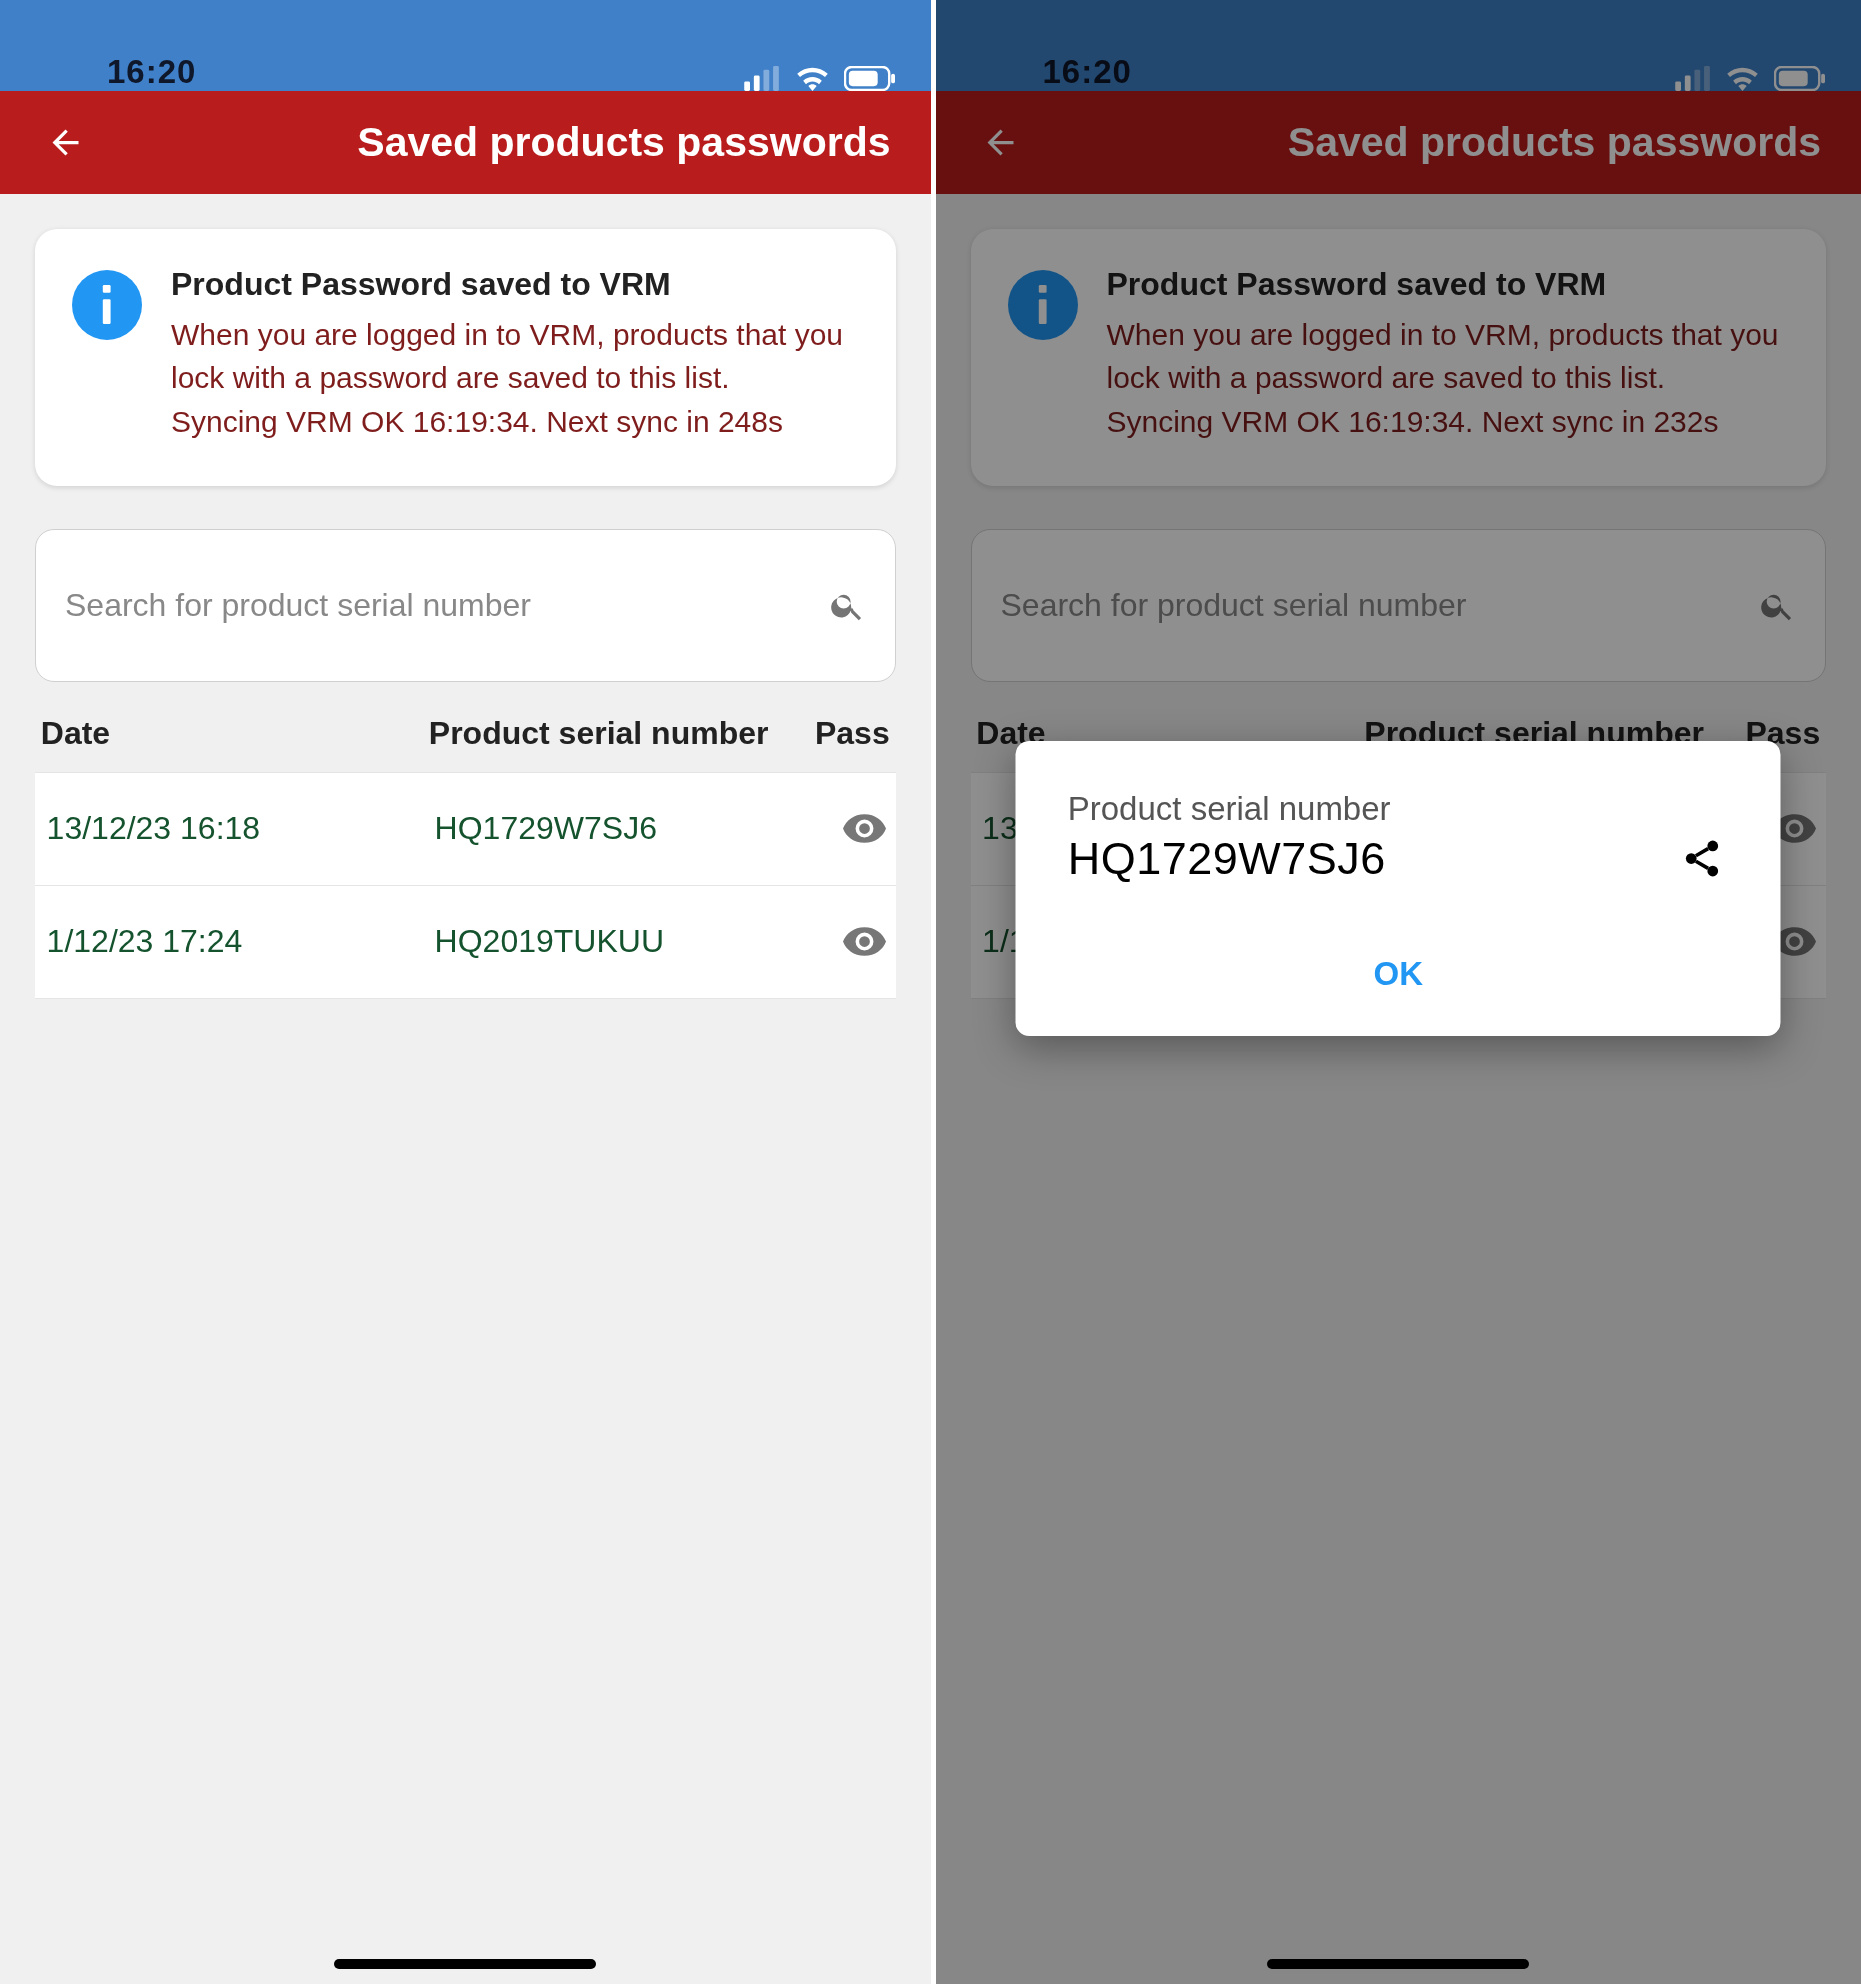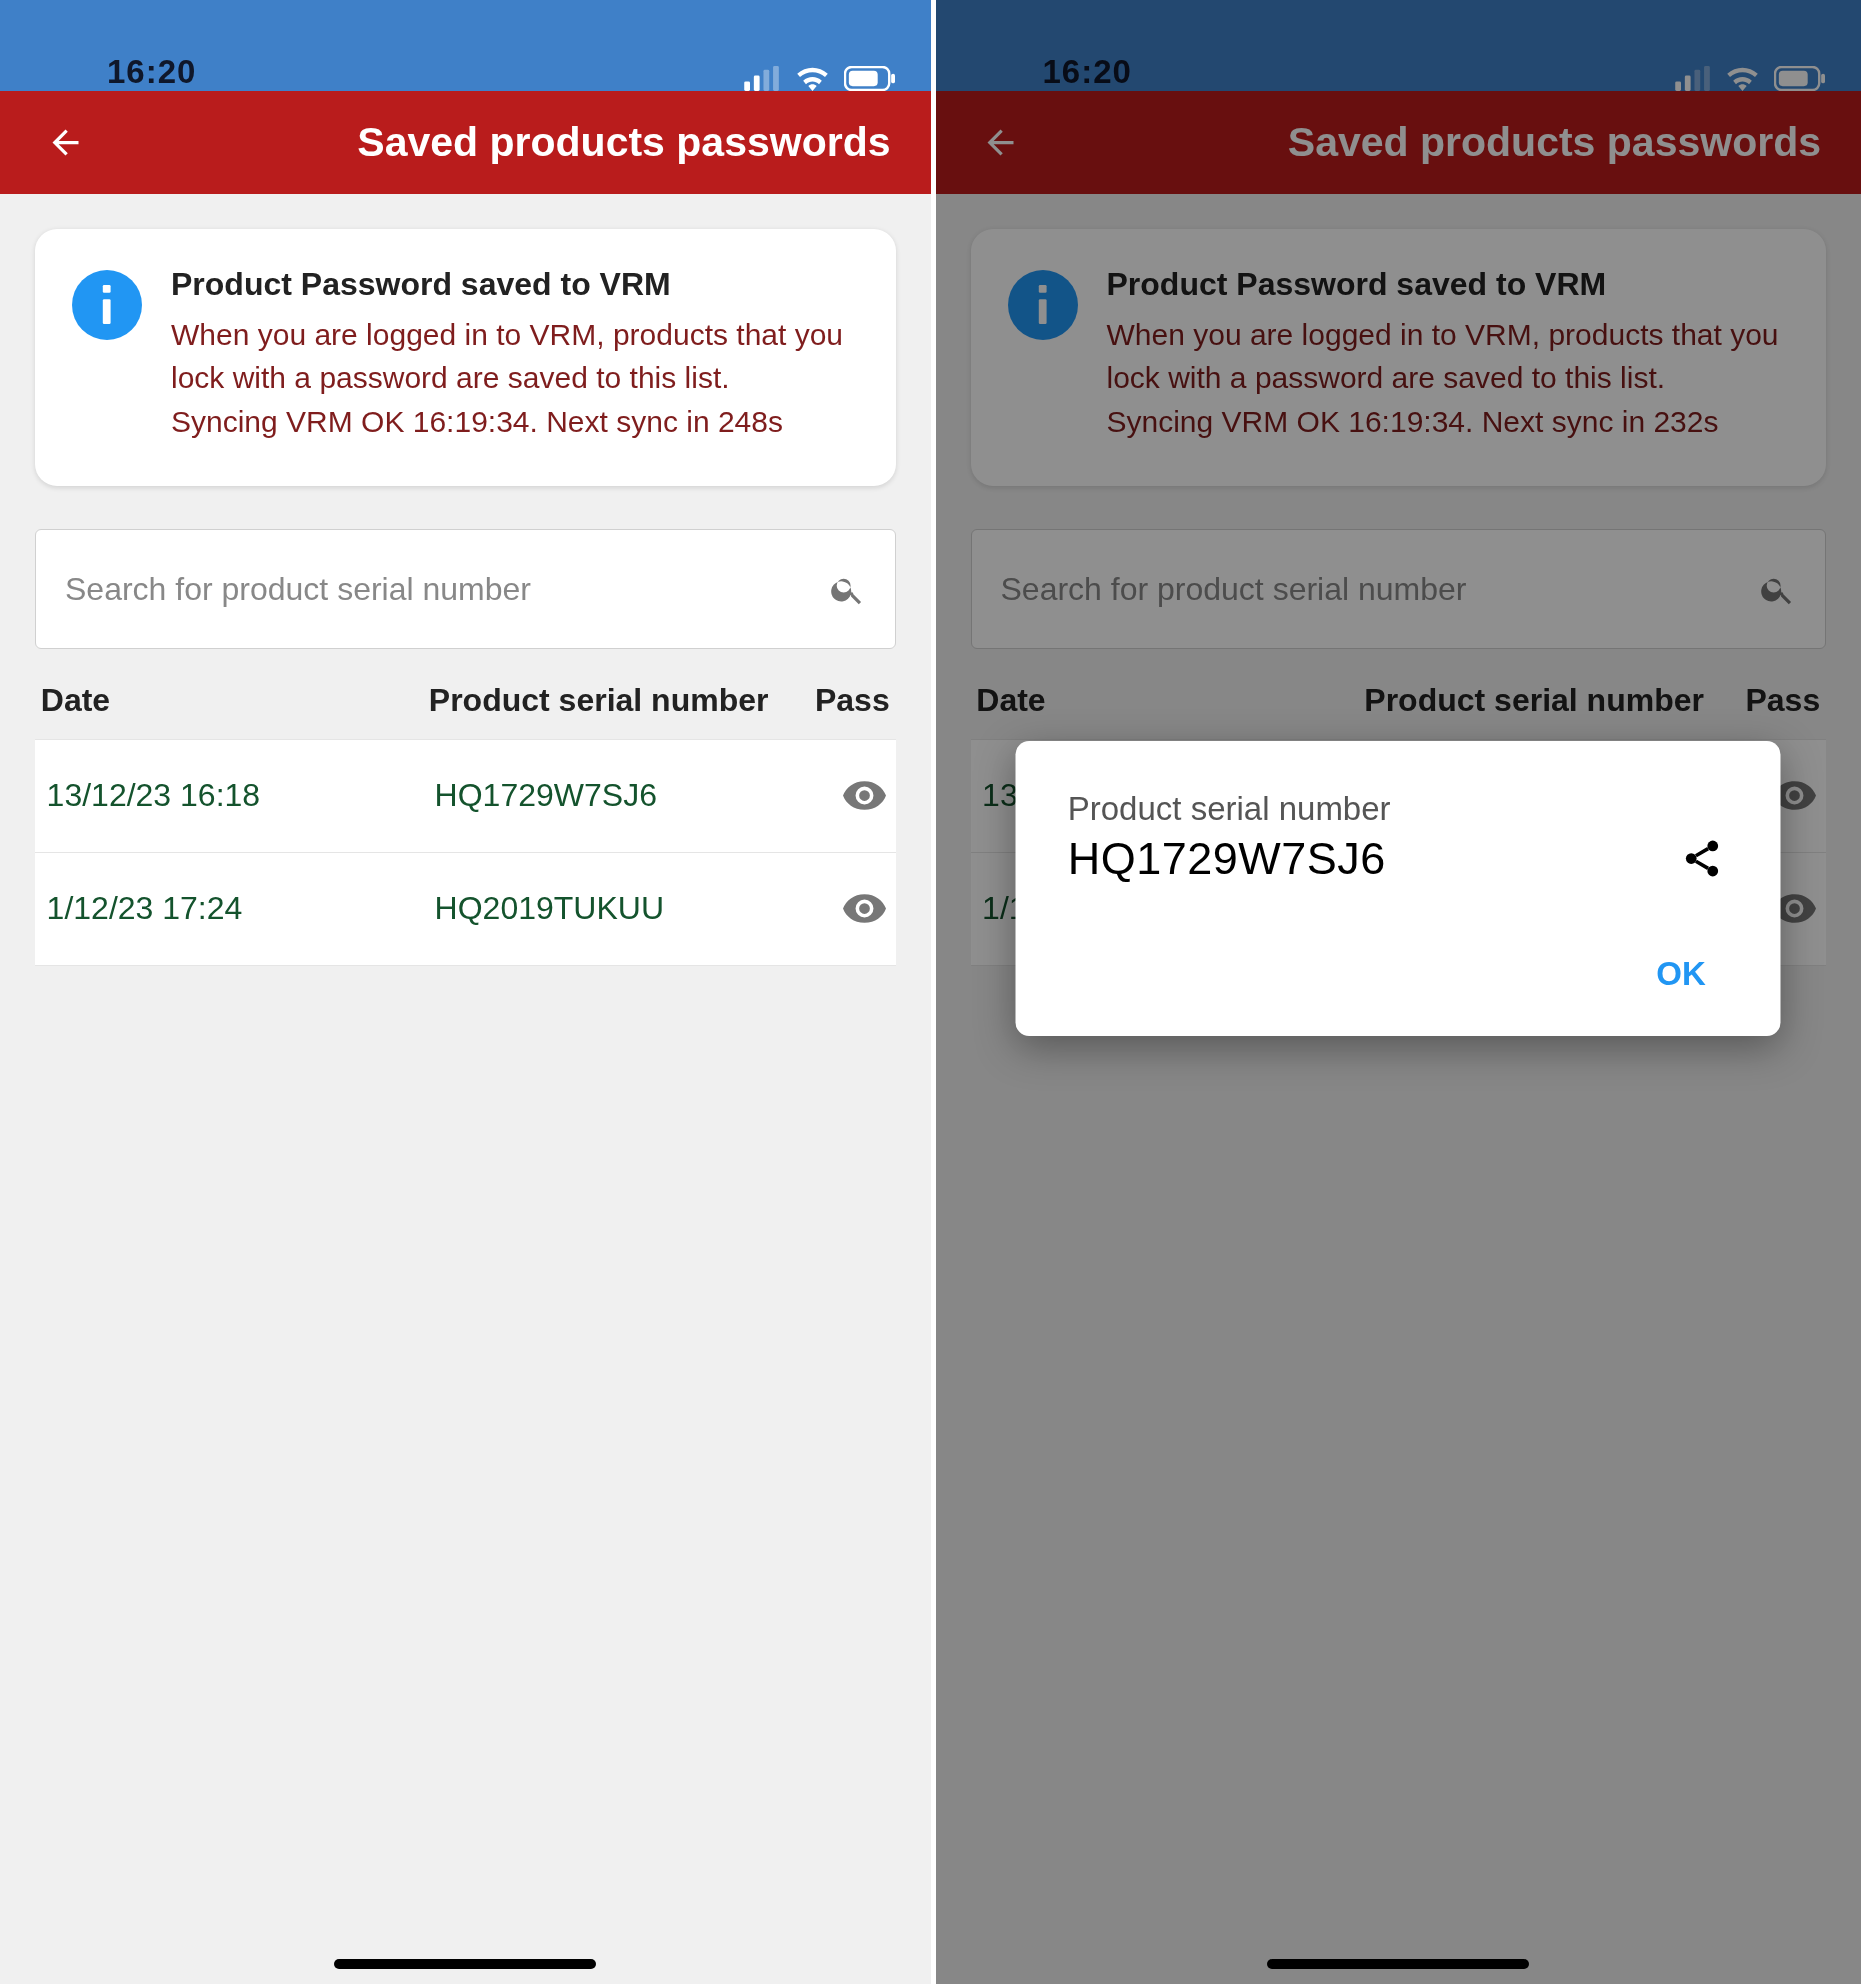--- a/index.html
+++ b/index.html
@@ -19,21 +19,21 @@
 
   .content { padding: 35px 35px 0 35px; }
 
   
   .info-card { background: #fff; border-radius: 22px; box-shadow: 0 1.9px 5.8px rgba(0,0,0,.12); padding: 37px 37px 43px 37px; display: flex; gap: 29px; }
   .info-icon { width: 70px; height: 70px; border-radius: 50%; background: #2196f3; display: flex; align-items: center; justify-content: center; flex: 0 0 70px; margin-top: 3.9px; }
   .info-text h3 { font-size: 32px; font-weight: 700; color: #222; margin-bottom: 9.7px; }
   .info-text p { font-size: 30px; line-height: 1.45; color: #7f1d1d; }
 
   
-  .search { margin-top: 43px; background: #fff; border: 1.9px solid #d0d0d0; border-radius: 6px; height: 120px; display: flex; align-items: center; padding: 0 29px; }
+  .search { margin-top: 43px; background: #fff; border: 1.9px solid #d0d0d0; border-radius: 19px; height: 153px; display: flex; align-items: center; padding: 0 29px; }
   .search input { flex: 1; border: none; outline: none; font-size: 32px; color: #333; background: transparent; }
   .search input::placeholder { color: #888; }
   .search .sicon { color: #757575; }
 
   
   .thead { display: flex; align-items: flex-start; padding: 33px 5.8px 19.4px 5.8px; font-size: 32px; font-weight: 700; color: #222; }
   .col-date { width: 388px; }
   .col-serial { flex: 1; }
   .col-pass { width: 91px; text-align: right; }
 
@@ -45,21 +45,21 @@
   .home-ind { position: absolute; left: 50%; transform: translateX(-50%); bottom: 15.5px; width: 262px; height: 9.7px; border-radius: 9.7px; background: #000; }
 
   
   .dim { position: absolute; inset: 0; background: rgba(0,0,0,.44); }
   .dialog { position: absolute; left: 50%; top: 741px; transform: translateX(-50%); width: 765px; background: #fff; border-radius: 13.6px; box-shadow: 0 11.6px 39px rgba(0,0,0,.35); padding: 49px 52px 29px 52px; }
   .dlg-row { display: flex; align-items: center; justify-content: space-between; margin-bottom: 7.8px; }
   .dlg-label { font-size: 33px; color: #555; margin-bottom: 3.9px; }
   .dlg-value { font-size: 45px; font-weight: 500; color: #000; letter-spacing: 0.5px; }
   .dlg-share { width: 54px; height: 54px; display: flex; align-items: center; justify-content: center; }
   .dlg-block { margin-bottom: 27px; }
-  .dlg-actions { display: flex; justify-content: flex-end; margin-top: 56px; }
+  .dlg-actions { display: flex; justify-content: center; margin-top: 56px; }
   .dlg-ok { font-size: 33px; font-weight: 600; color: #2196f3; padding: 13.6px 23px; cursor: pointer; }
 
   svg { display: block; }
 </style>
 </head>
 <body>
 
 <div class="phone">
 
   <div class="statusbar">

